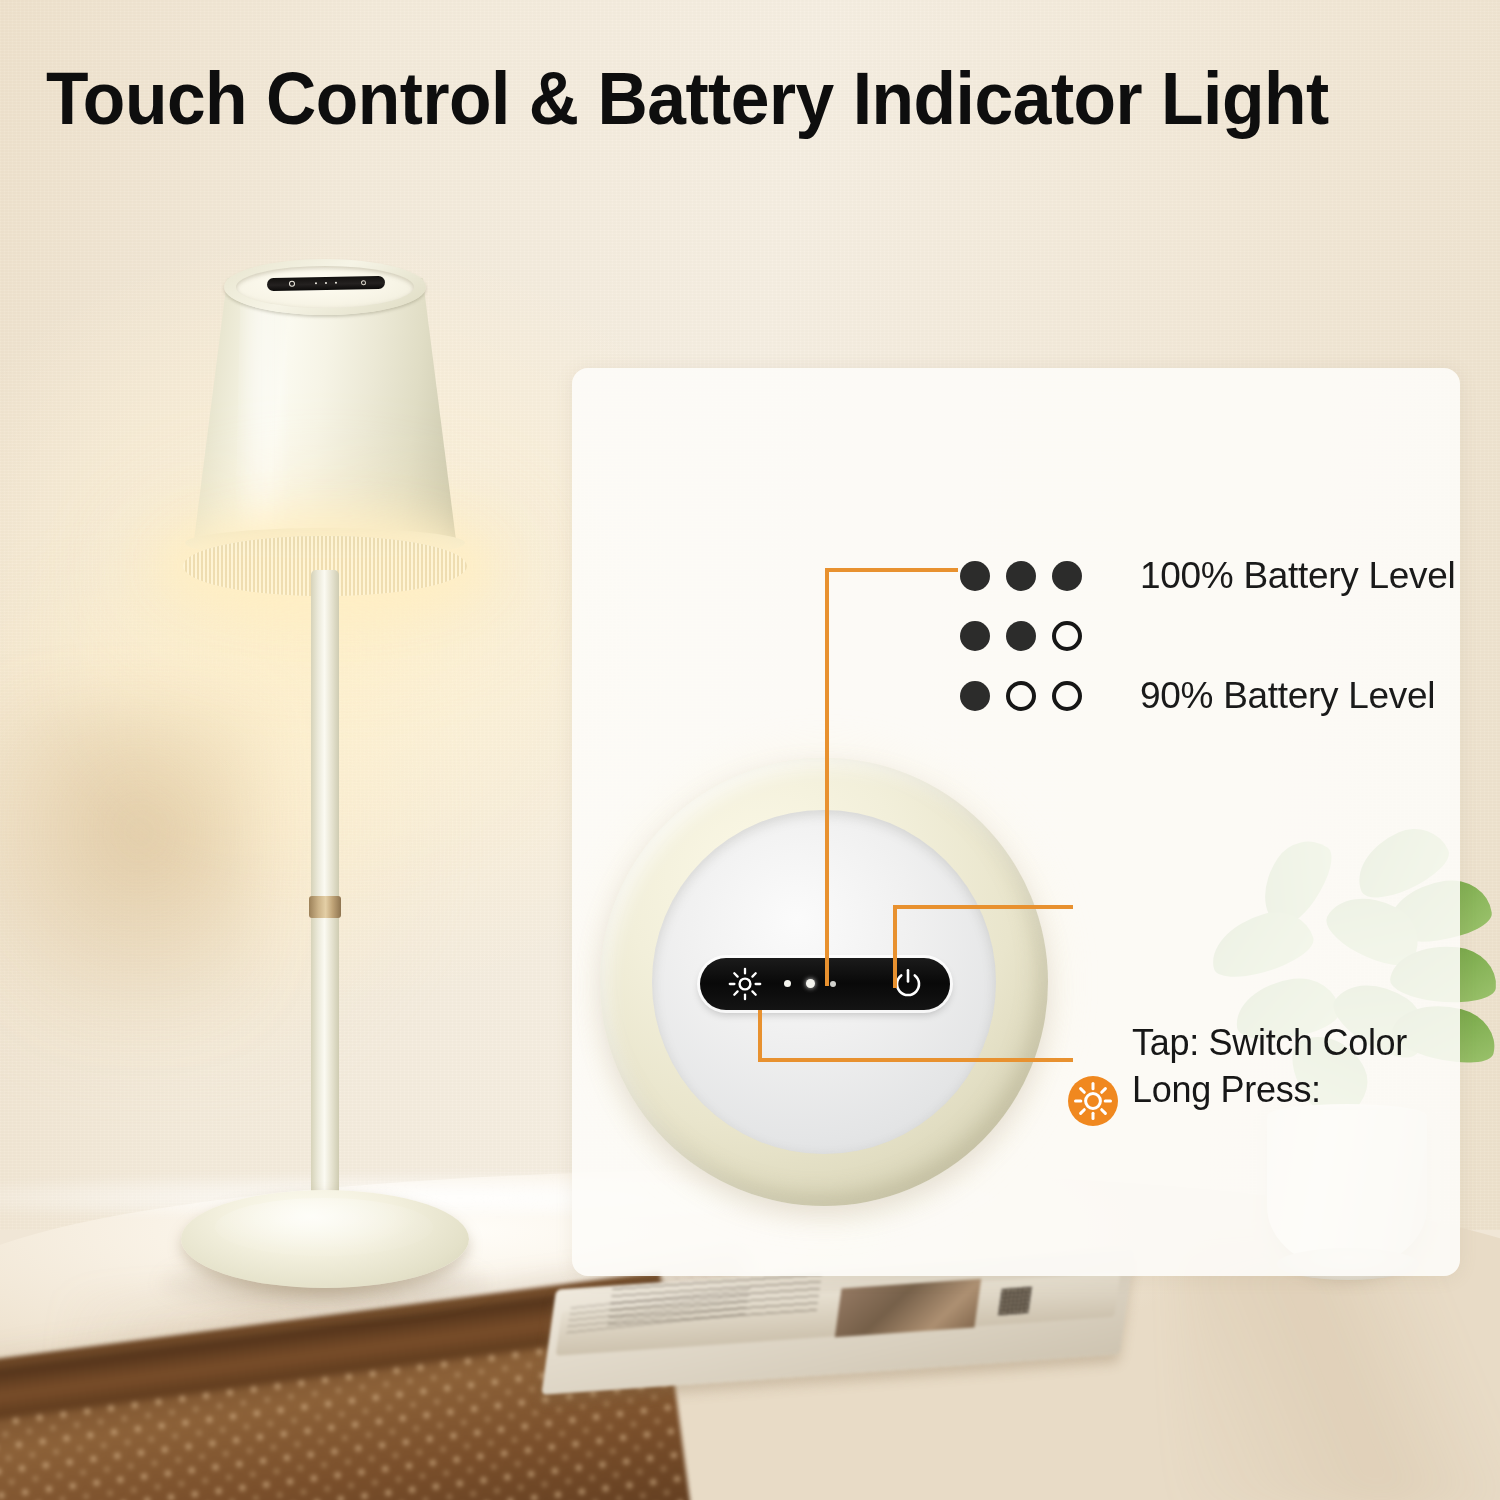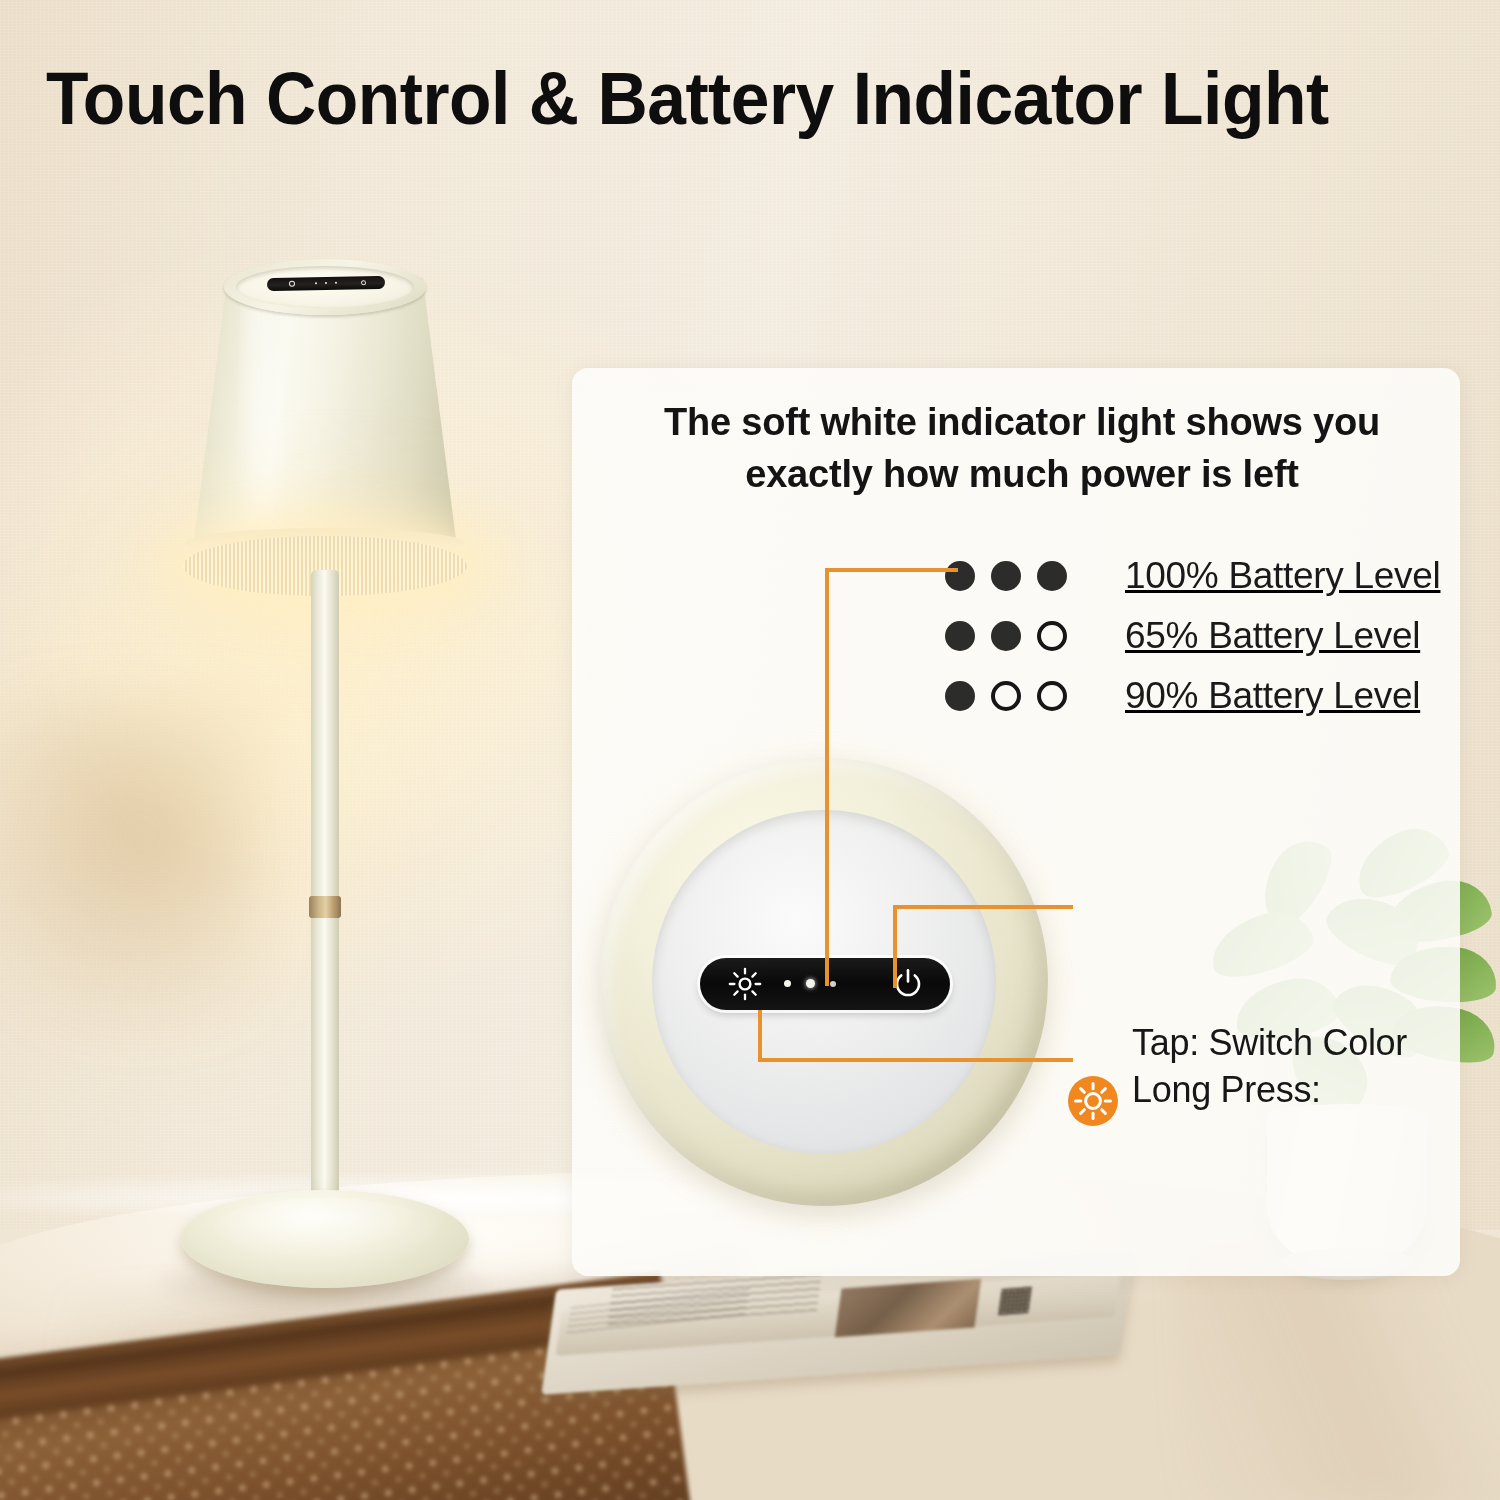--- a/index.html
+++ b/index.html
@@ -279,21 +279,21 @@
     text-align: center;
     font-size: 38px;
     font-weight: 700;
     color: #141414;
     line-height: 1.38;
     font-family: "Liberation Sans Narrow", "Liberation Sans", sans-serif;
     letter-spacing: -0.2px;
   }
 
   
-  #battery-list { position: absolute; left: 373px; top: 178px; width: 500px; text-decoration: underline; }
+  #battery-list { position: absolute; left: 388px; top: 178px; width: 500px; }
   .bat-row { display: flex; align-items: center; height: 60px; }
   .dots { display: flex; gap: 16px; width: 146px; }
   .dot { width: 30px; height: 30px; border-radius: 50%; }
   .dot.on { background: #2c2c2b; }
   .dot.off { background: transparent; border: 4px solid #161616; }
   .bat-label {
     margin-left: 34px;
     font-size: 37px;
     color: #1a1a1a;
     white-space: nowrap;
@@ -431,40 +431,38 @@
     <div class="leaf" style="left:72px;  top:212px;width:88px; height:66px; transform:rotate(64deg);"></div>
     <div class="pot-rim"></div>
     <div class="pot"></div>
     <div class="pot-saucer"></div>
   </div>
 
   <div id="title">Touch Control &amp; Battery Indicator Light</div>
 
   <div id="panel">
 
-    <div class="panel-head">The soft white indicator light shows you exactly how much power is left</div>
 
     <div id="battery-list">
 
       <div class="bat-row">
         <div class="dots">
           <div class="dot on"></div>
           <div class="dot on"></div>
           <div class="dot on"></div>
         </div>
         <div class="bat-label">100% Battery Level</div>
       </div>
 
       <div class="bat-row">
         <div class="dots">
           <div class="dot on"></div>
           <div class="dot on"></div>
           <div class="dot off"></div>
         </div>
-        <div class="bat-label">65% Battery Level</div>
       </div>
 
       <div class="bat-row">
         <div class="dots">
           <div class="dot on"></div>
           <div class="dot off"></div>
           <div class="dot off"></div>
         </div>
         <div class="bat-label">90% Battery Level</div>
       </div>

